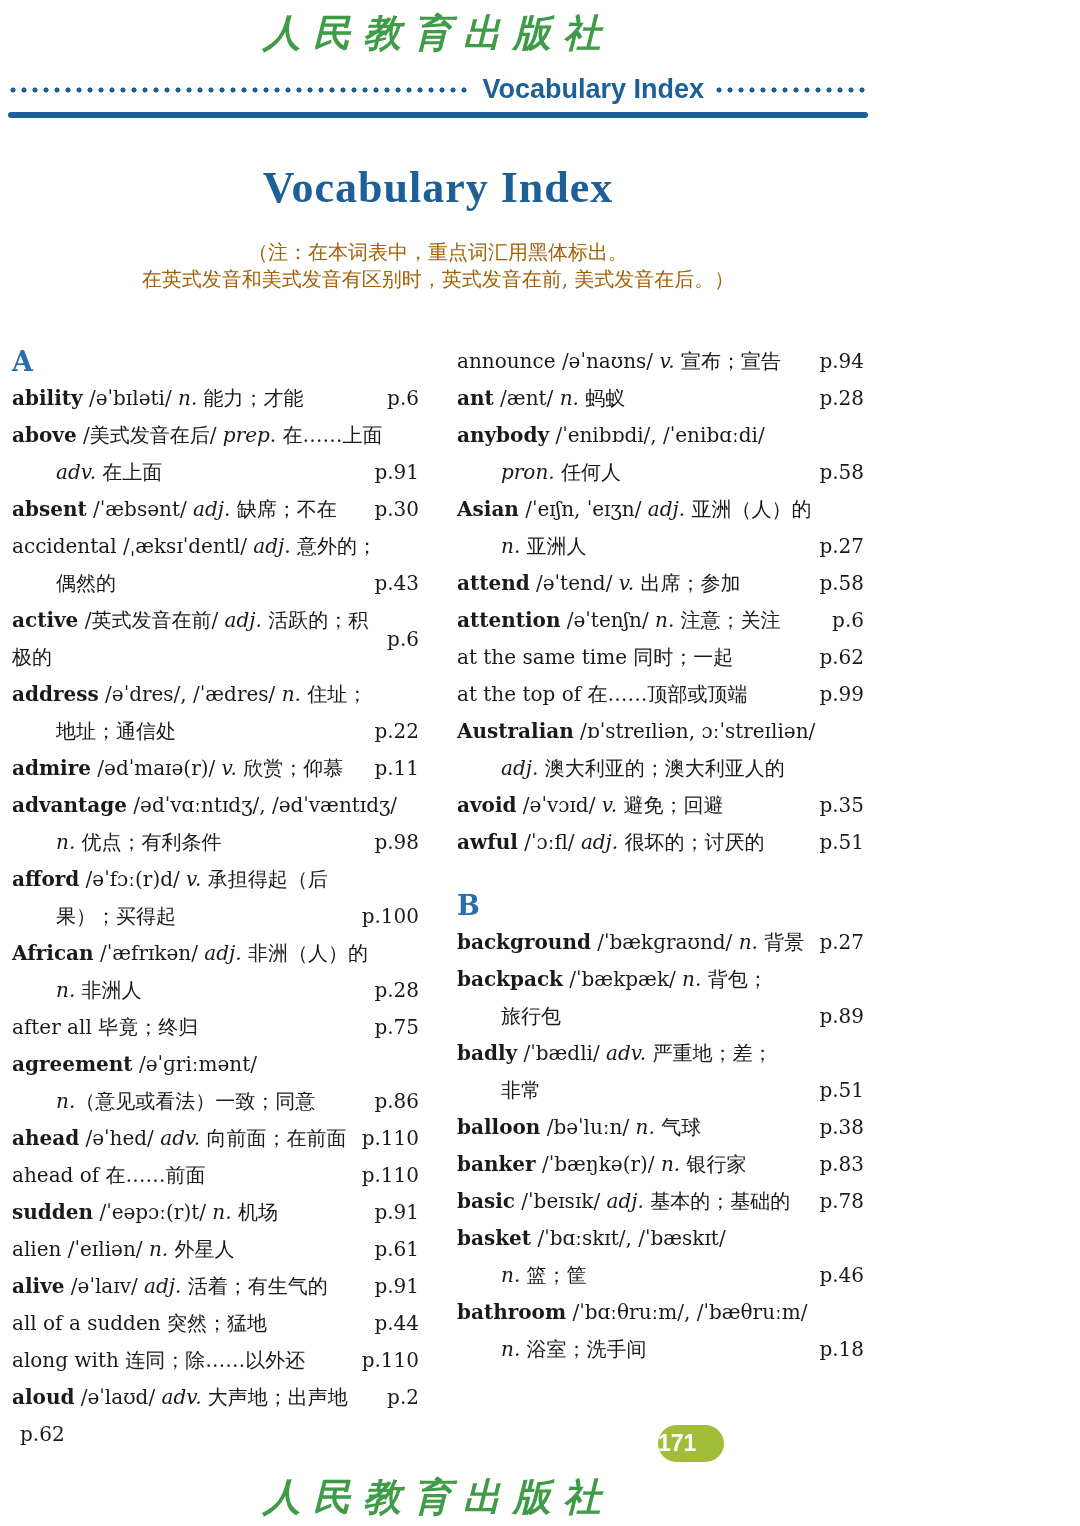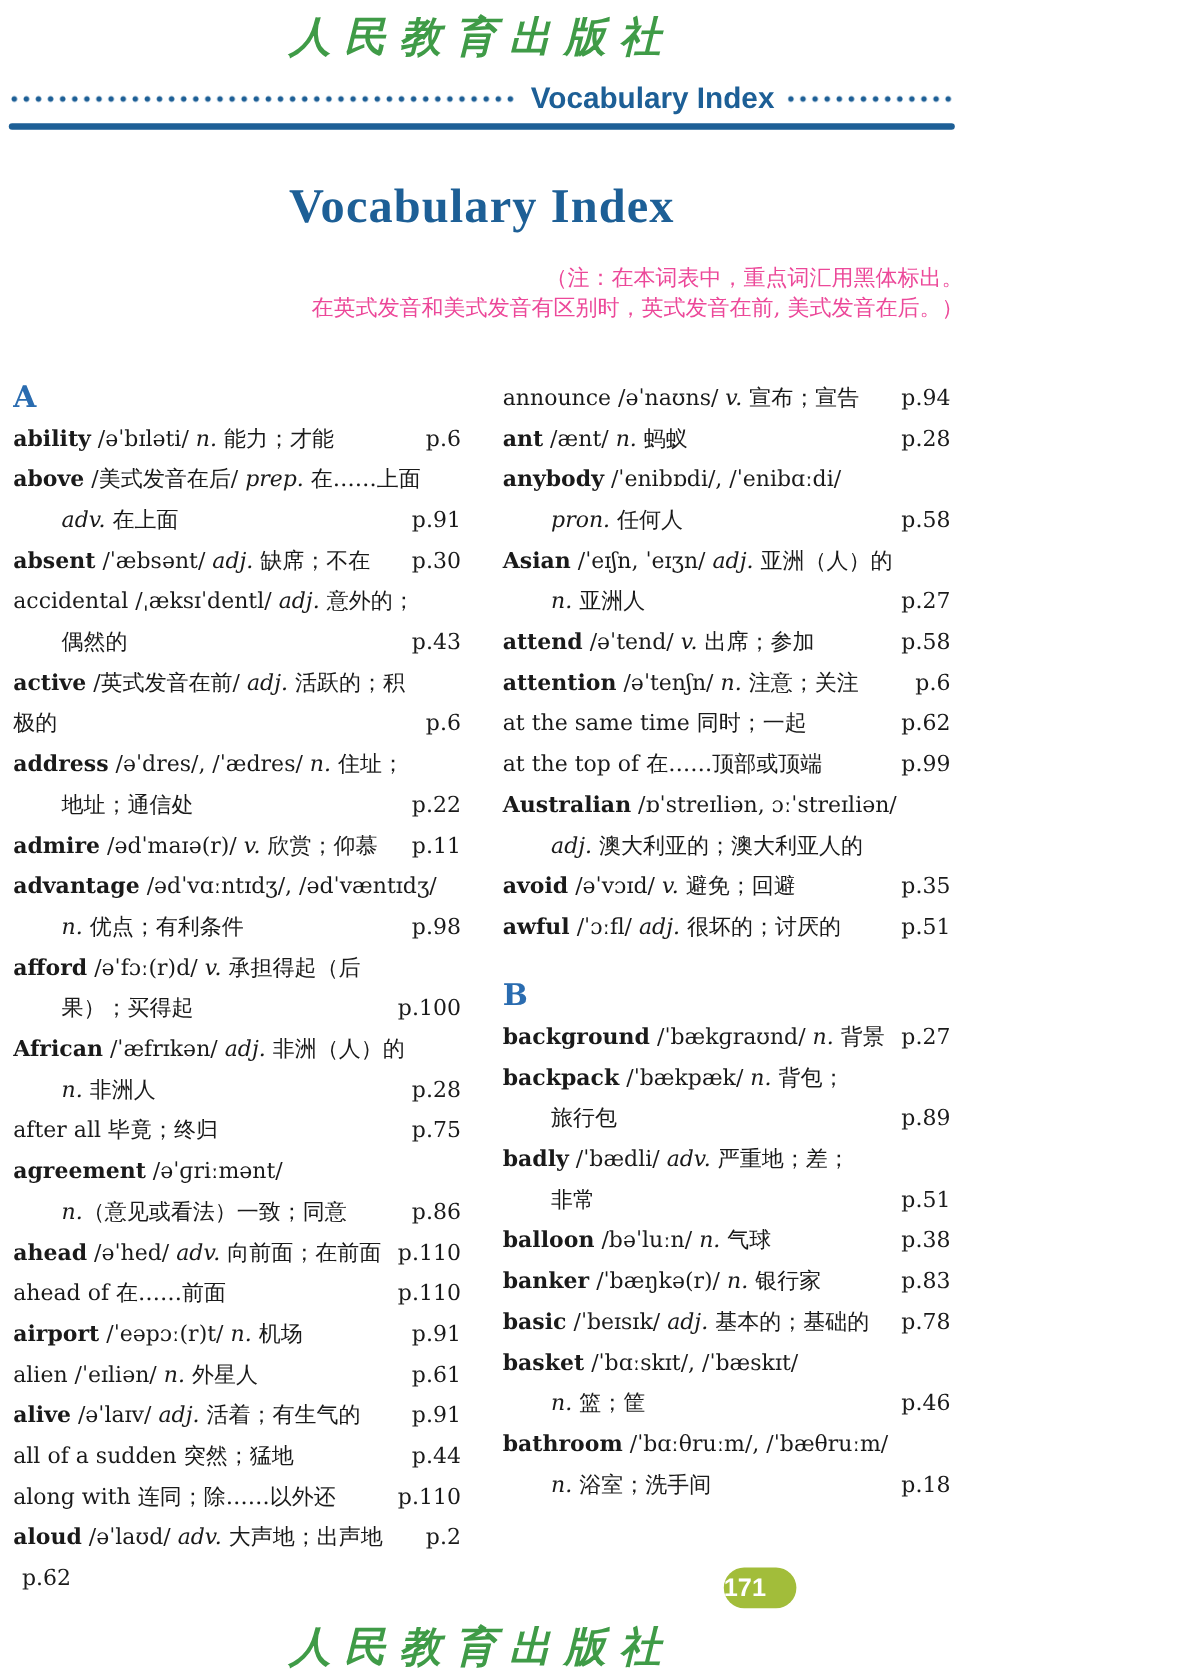--- a/index.html
+++ b/index.html
@@ -65,41 +65,41 @@
   
   .title {
     text-align: center;
     color: var(--accent);
     font-size: 44px;
     font-weight: bold;
     margin-top: 44px;
     letter-spacing: 1px;
     font-family: "Liberation Serif", "DejaVu Serif", serif;
   }
-  .note { text-align: right; font-size: 20px; color: #ec4899; }
+  .note { text-align: center; font-size: 20px; color: #a16207; }
   .note.first { margin-top: 26px; }
   .note.second { margin-top: 0; }
 
   
   .columns {
     width: 852px;
     margin: 50px auto 0 auto;
     display: flex;
     gap: 38px;
   }
   .col { flex: 1; min-width: 0; }
   .section-letter {
     color: var(--section-blue);
     font-size: 27px;
     font-weight: bold;
     line-height: 37px;
   }
   .entry + .section-letter { margin-top: 26px; }
   .entry { font-size: 20px; }
-  .line { display: flex; align-items: flex-end; line-height: 37px; }
+  .line { display: flex; align-items: center; line-height: 37px; }
   .line .text { flex: 1; min-width: 0; }
   .line.indent .text { padding-left: 44px; }
   .pageref { margin-left: 8px; white-space: nowrap; font-size: 20px; }
   .word { font-weight: bold; }
   .pos { font-style: italic; }
   .plain { font-style: normal; }
 
   
   .page-badge {
     position: absolute;
@@ -238,21 +238,21 @@
           </div>
         </div>
         <div class="entry">
           <div class="line">
             <span class="text"><span class="plain">ahead of 在……前面</span></span>
             <span class="pageref">p.110</span>
           </div>
         </div>
         <div class="entry">
           <div class="line">
-            <span class="text"><span class="word">airport</span><span class="plain"> /ˈeəpɔː(r)t/ </span><span class="pos">n.</span><span class="plain"> 机场</span></span>
+            <span class="text"><span class="word">sudden</span><span class="plain"> /ˈeəpɔː(r)t/ </span><span class="pos">n.</span><span class="plain"> 机场</span></span>
             <span class="pageref">p.91</span>
           </div>
         </div>
         <div class="entry">
           <div class="line">
             <span class="text"><span class="plain">alien /ˈeɪliən/ </span><span class="pos">n.</span><span class="plain"> 外星人</span></span>
             <span class="pageref">p.61</span>
           </div>
         </div>
         <div class="entry">

